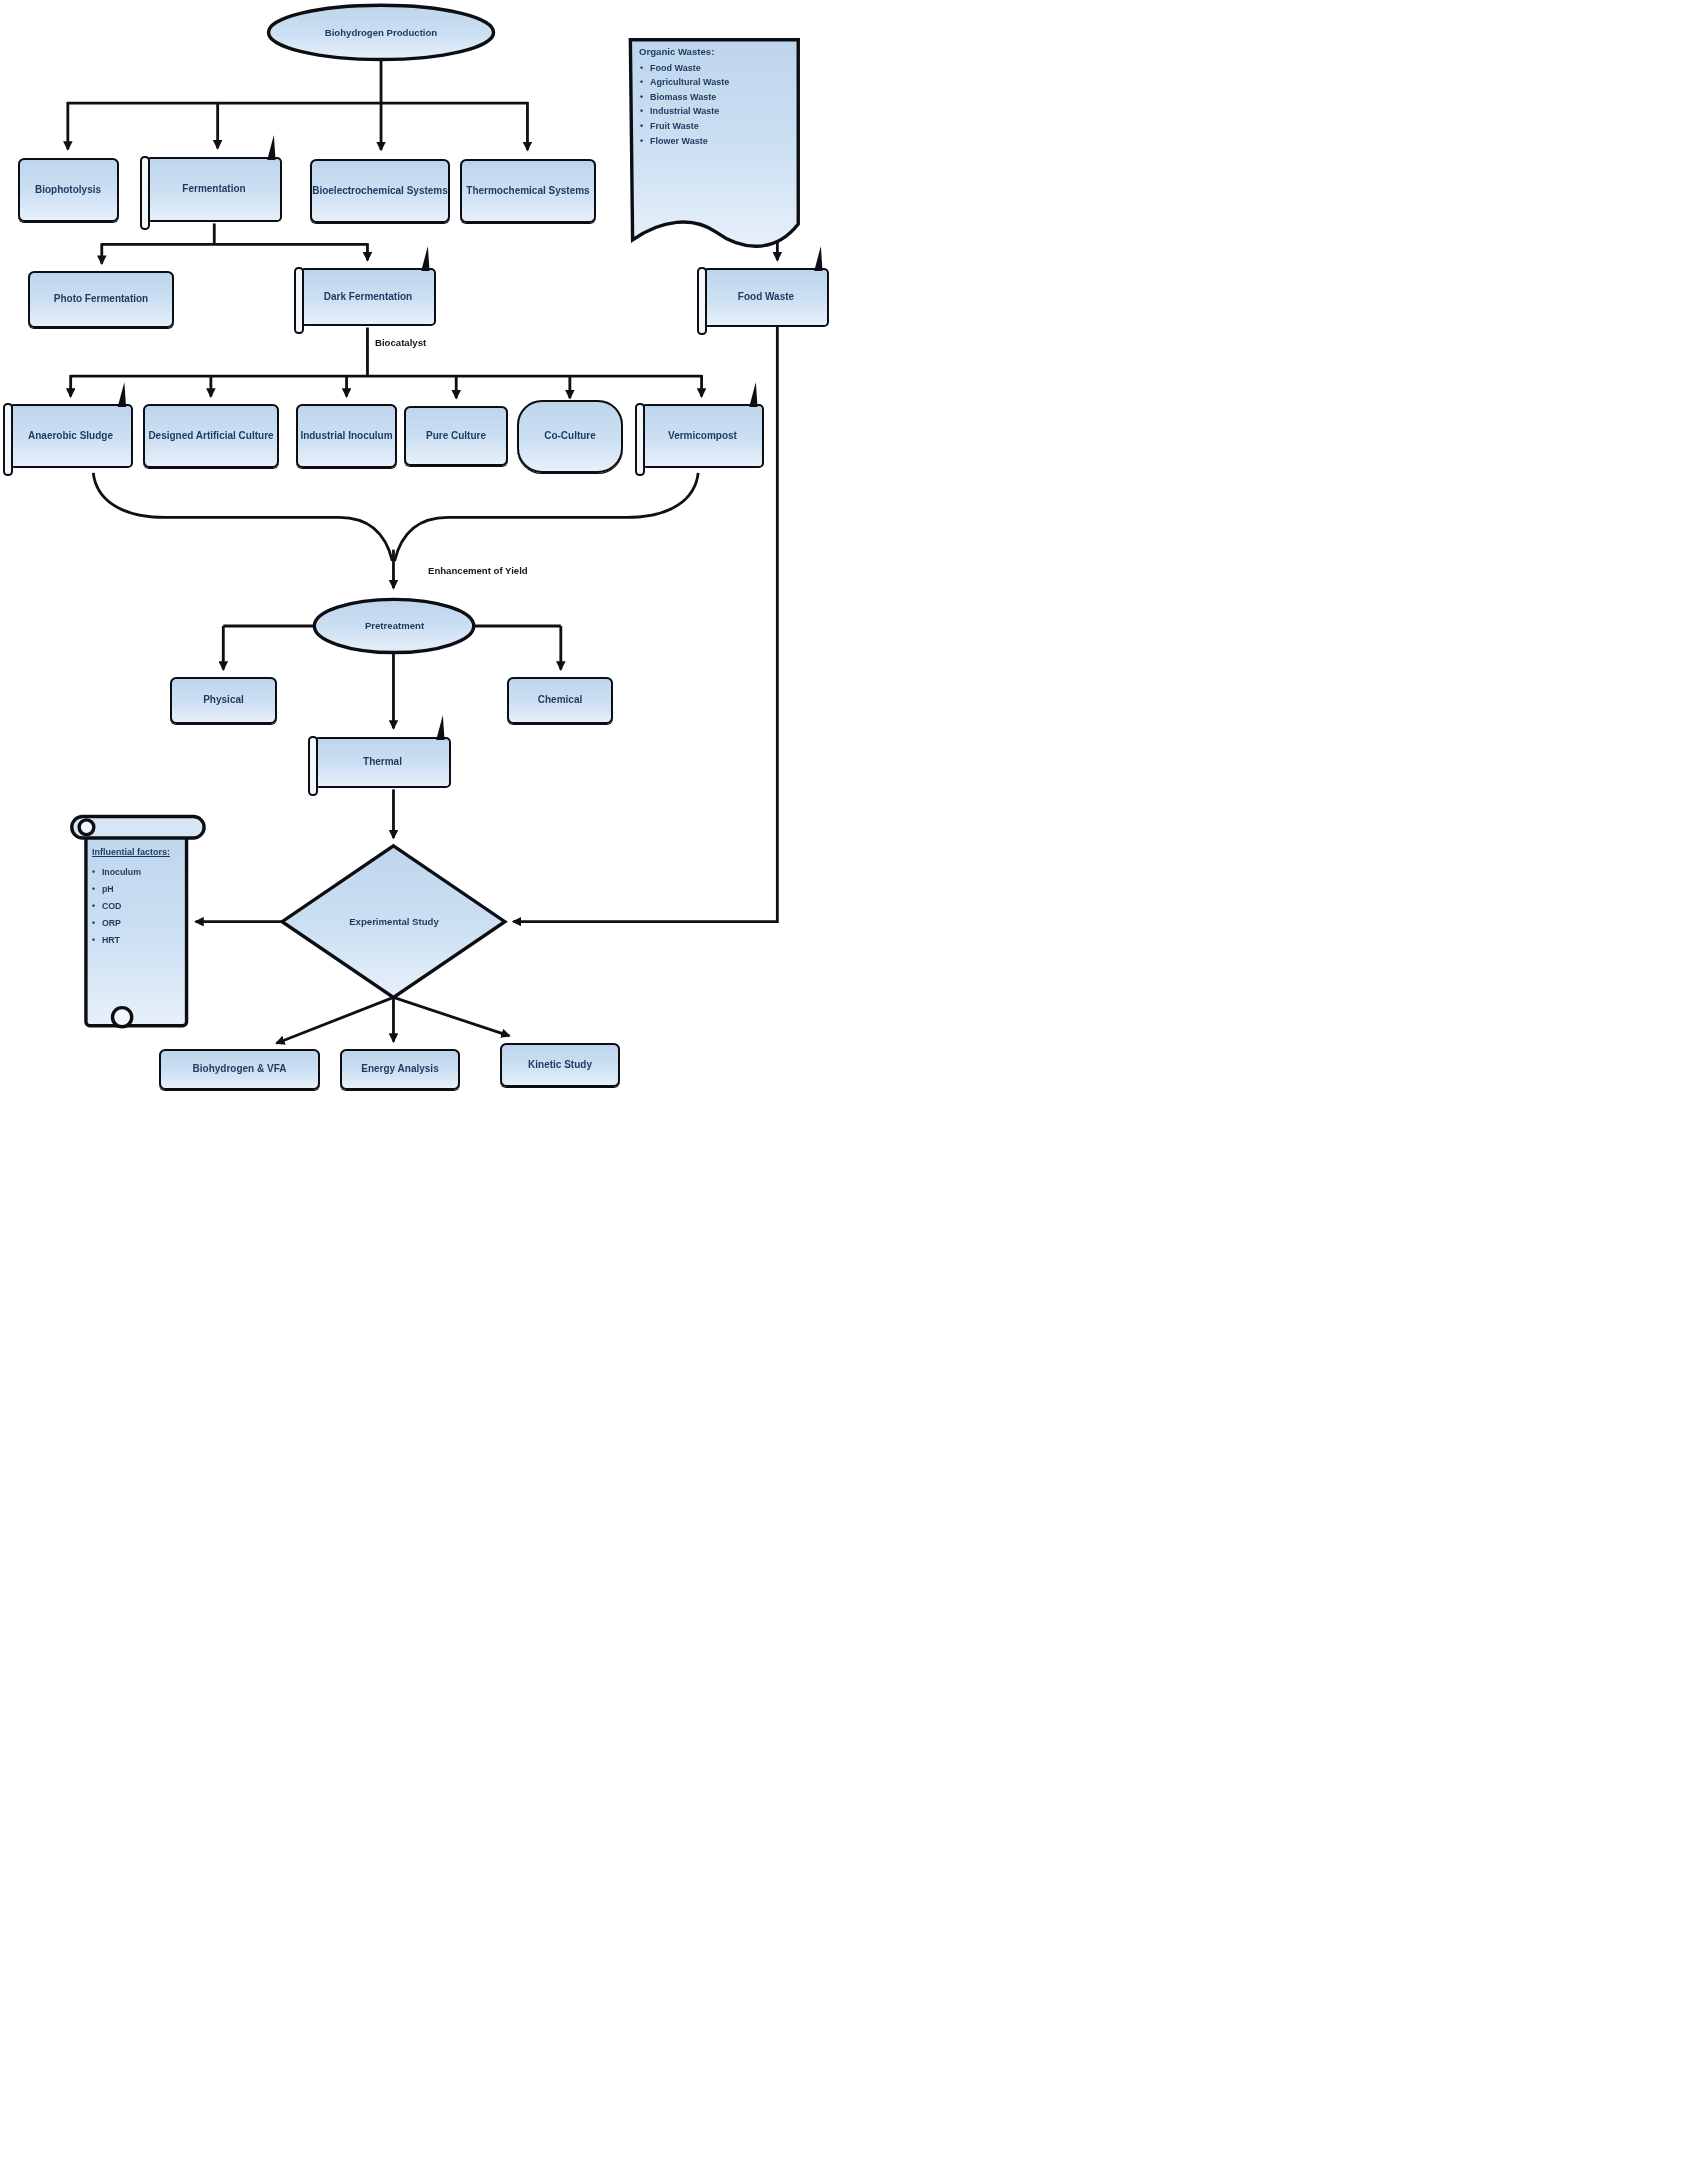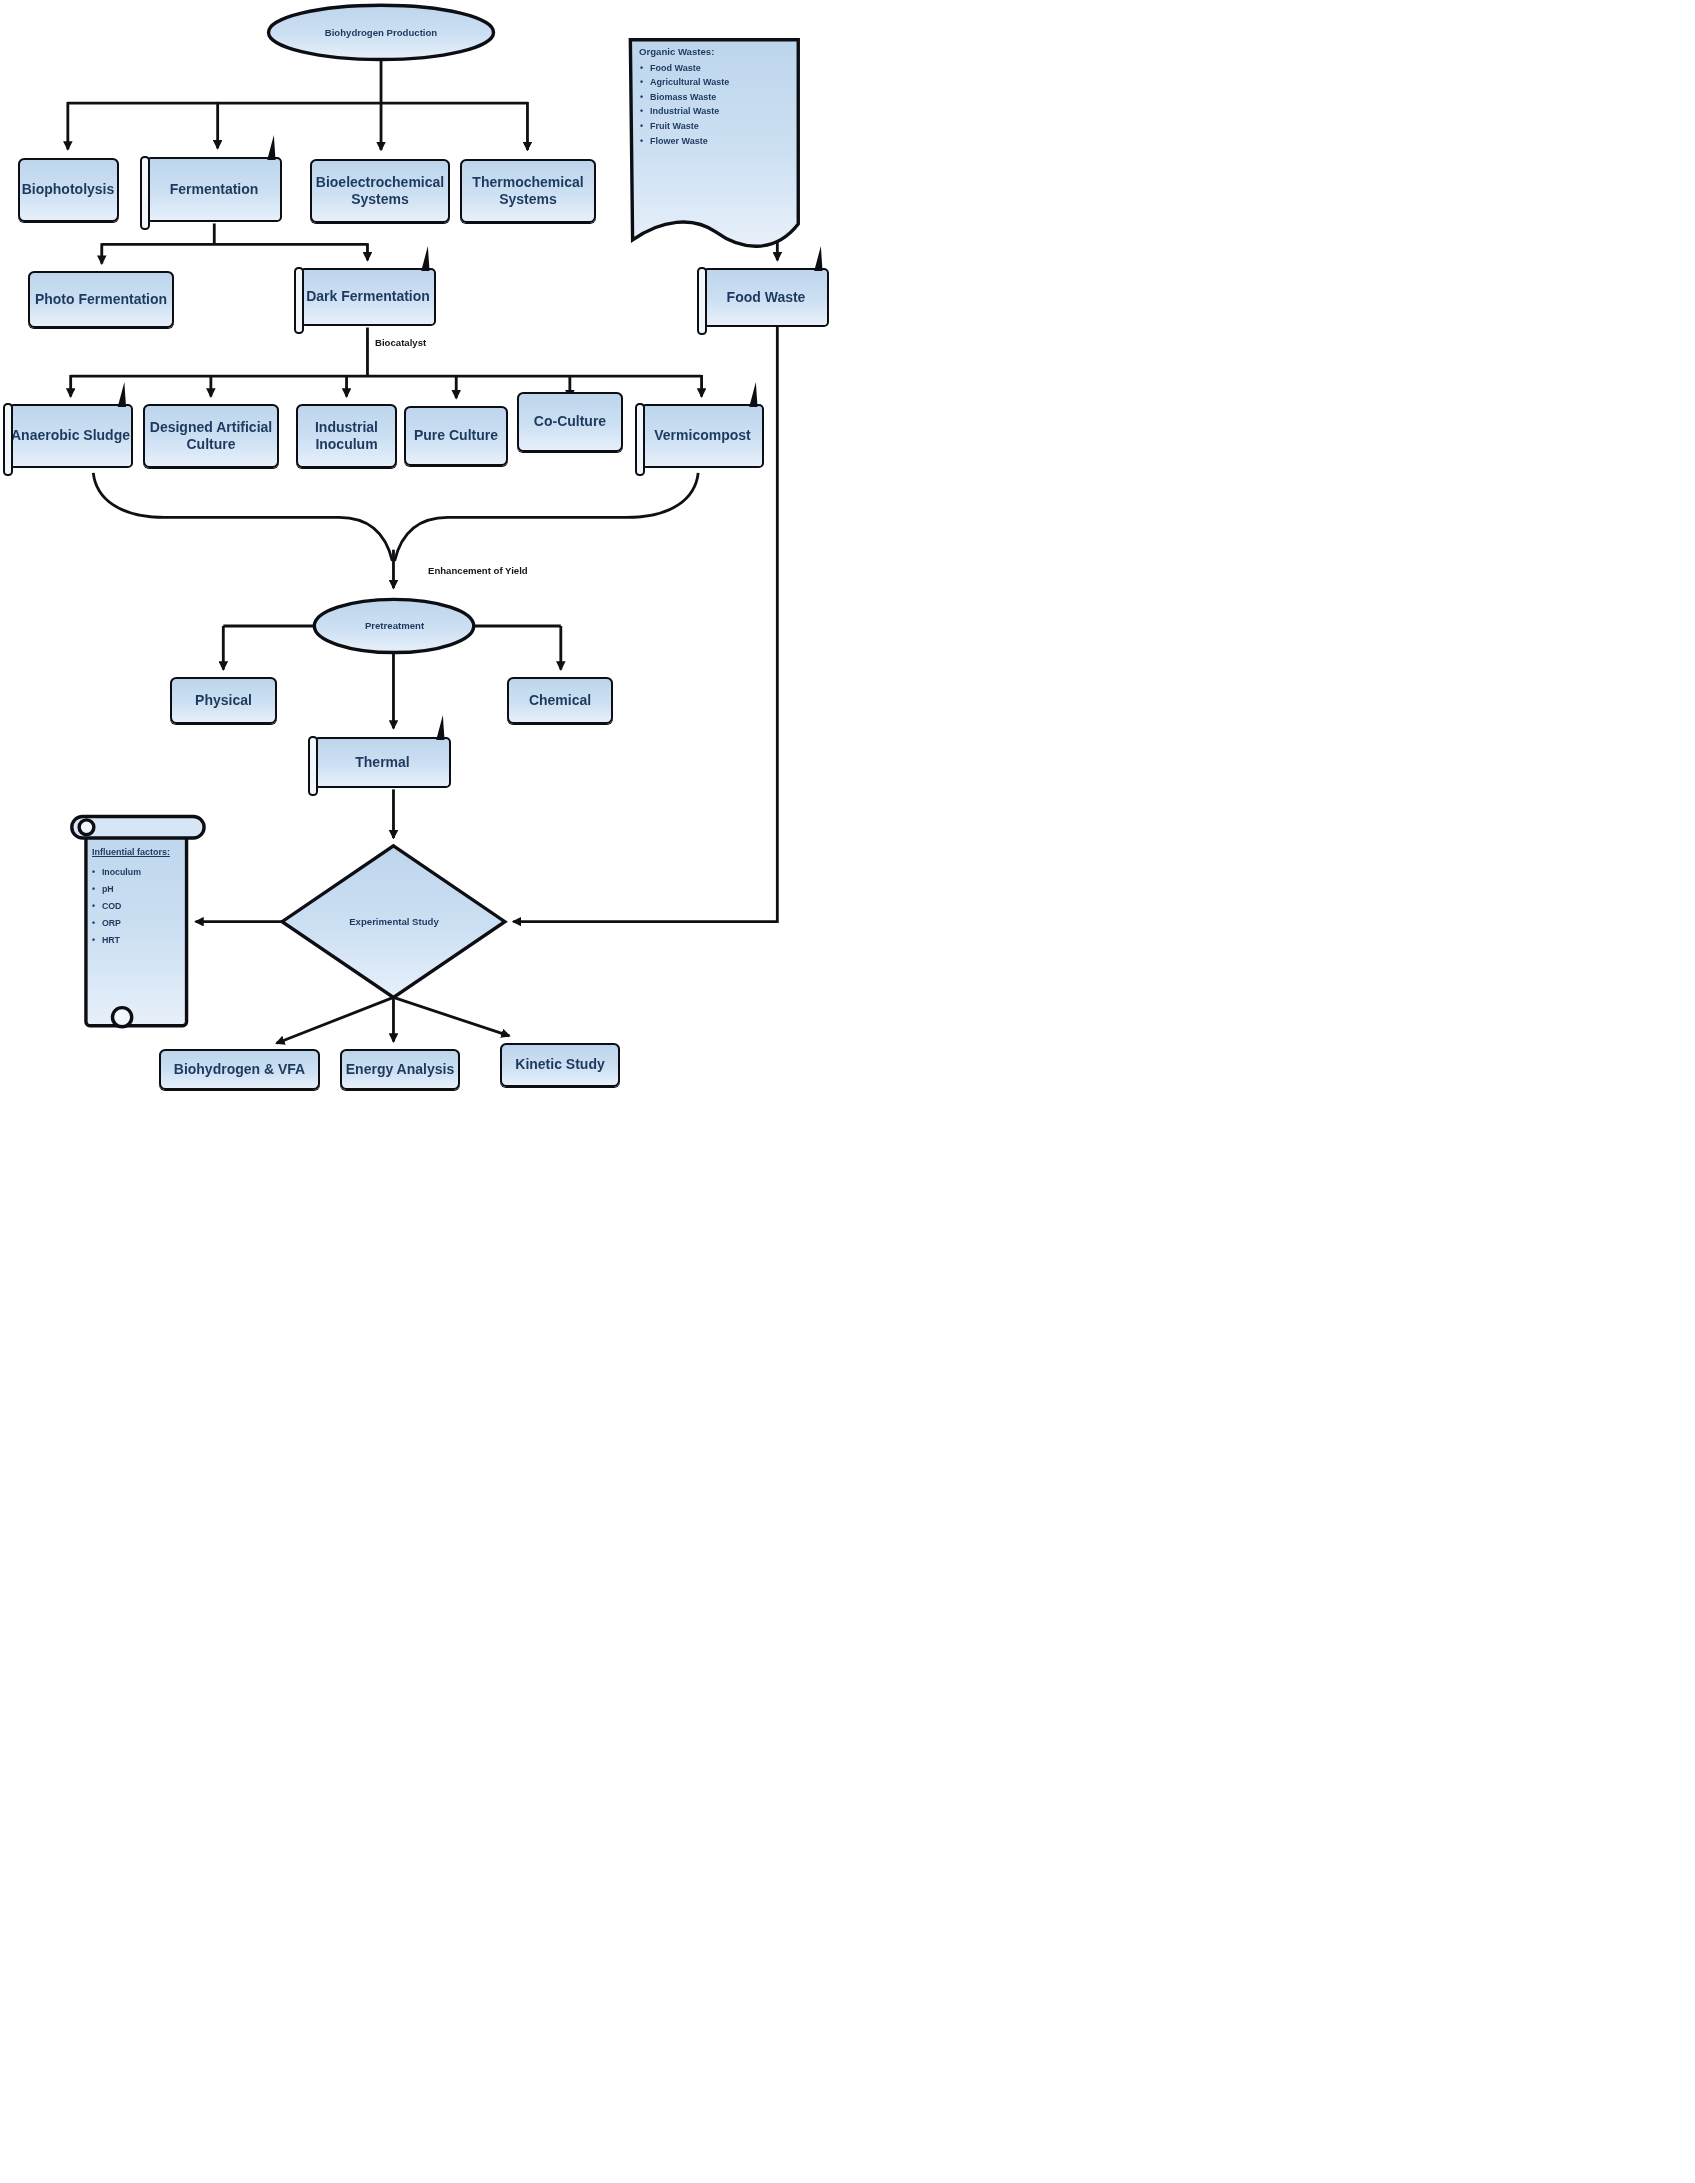--- a/index.html
+++ b/index.html
@@ -1,20 +1,20 @@
 <!DOCTYPE html>
 <html style="font-size:9px"><head>
 <meta charset="utf-8">
 <style>
   html,body{margin:0;padding:0;background:#ffffff;}
   .canvas{position:relative;width:848px;height:1092px;background:#ffffff;
           font-family:"Liberation Sans","DejaVu Sans",sans-serif;overflow:hidden;}
   svg.layer{position:absolute;left:0;top:0;z-index:1;}
   .node{position:absolute;z-index:2;display:flex;align-items:center;justify-content:center;
-        text-align:center;font-weight:bold;color:#1d3a5e;font-size:14px;line-height:1.25;
+        text-align:center;font-weight:bold;color:#1d3a5e;font-size:10px;line-height:1.25;
         box-sizing:border-box;}
   .rect{background:linear-gradient(180deg,#bdd5ec 0%,#cde0f3 55%,#e7f0fa 100%);
         border:2.8px solid #0d0e13;border-radius:6.2px;box-shadow:0 1.1px 0 #0d0e13;}
   .vscroll{background:linear-gradient(180deg,#bdd5ec 0%,#cde0f3 55%,#e7f0fa 100%);
         border:2.8px solid #0d0e13;border-radius:5.1px;align-items:center;}
   .vscroll::before{content:'';position:absolute;left:-8px;top:-2.8px;height:calc(100% + 9px);
         width:6.2px;background:#f2f7fc;border:2.3px solid #0d0e13;border-radius:4.5px;}
   .vscroll::after{content:'';position:absolute;right:4.5px;top:-24px;width:9px;height:25px;
         background:#0d0e13;clip-path:polygon(82% 0,8% 100%,100% 100%);}
   .overlay{position:absolute;z-index:3;display:flex;align-items:center;justify-content:center;
@@ -150,21 +150,21 @@
     </div>
 
   <div class="node rect" style="left:296px;top:404px;width:101px;height:64px;">
       <span>Industrial Inoculum</span>
     </div>
 
   <div class="node rect" style="left:404px;top:406px;width:104px;height:60px;">
       <span>Pure Culture</span>
     </div>
 
-  <div class="node rect" style="left:517px;top:392px;width:106px;height:60px;">
+  <div class="node rect" style="left:517px;top:400px;width:106px;height:73px;border-radius:25px;">
       <span>Co-Culture</span>
     </div>
 
   <div class="node vscroll" style="left:641px;top:404px;width:123px;height:64px;">
       <span>Vermicompost</span>
     </div>
 
   <div class="node rect" style="left:170px;top:677px;width:107px;height:47px;">
       <span>Physical</span>
     </div>

